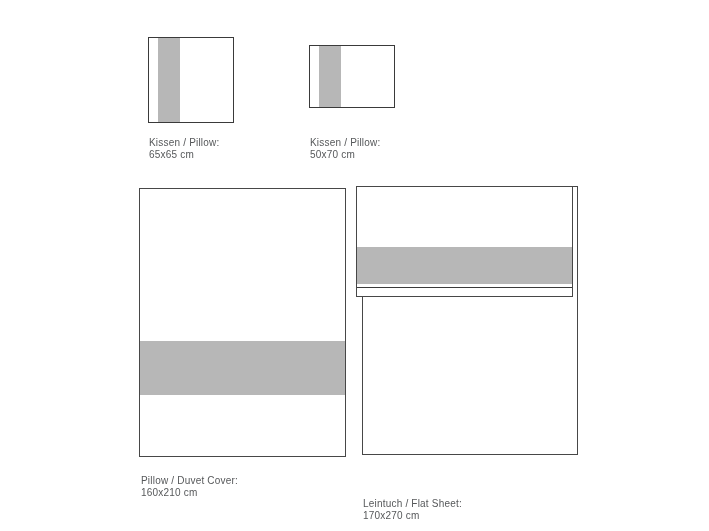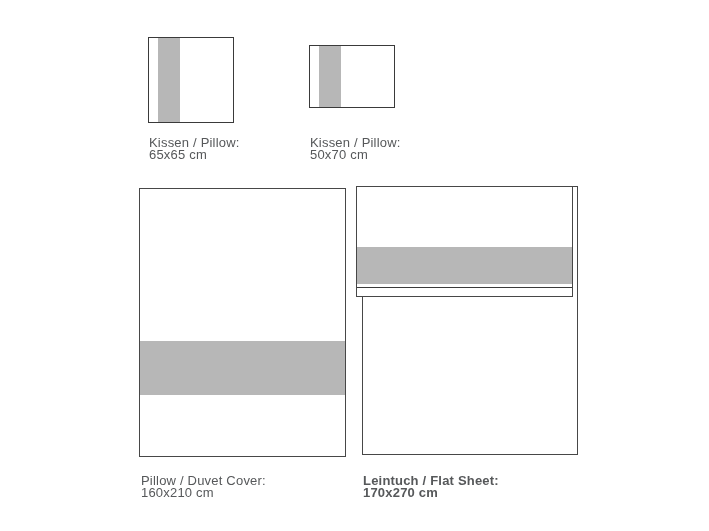--- a/index.html
+++ b/index.html
@@ -57,29 +57,29 @@
     left: 0;
     right: 0;
     top: 100px;
     height: 0;
     border-top: 1.3px solid #3a3a3a;
   }
 
   .label {
     position: absolute;
     color: #56585a;
-    font-size: 13px;
+    font-size: 10px;
     line-height: 12px;
     letter-spacing: 0.2px;
     white-space: nowrap;
   }
   .lbl-pillow-square { left: 149px; top: 137px; }
   .lbl-pillow-rect   { left: 310px; top: 137px; }
   .lbl-duvet         { left: 141px; top: 475px; }
-  .lbl-sheet         { left: 363px; top: 475px; font-weight: bold; }
+  .lbl-sheet         { left: 363px; top: 498px; }
 </style>
 </head>
 <body>
 
 <div class="stage">
 
   <div class="figure outline-bold pillow-square">
     <div class="stripe-v"></div>
   </div>
   <div class="label lbl-pillow-square">

